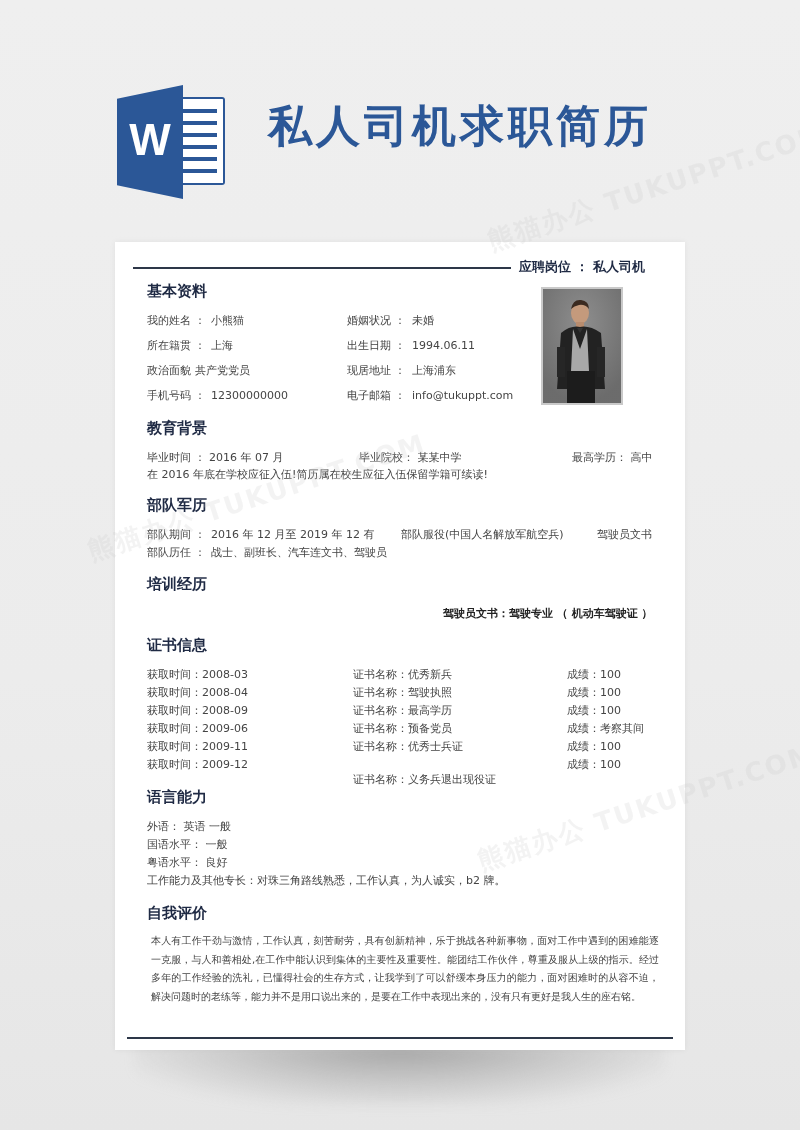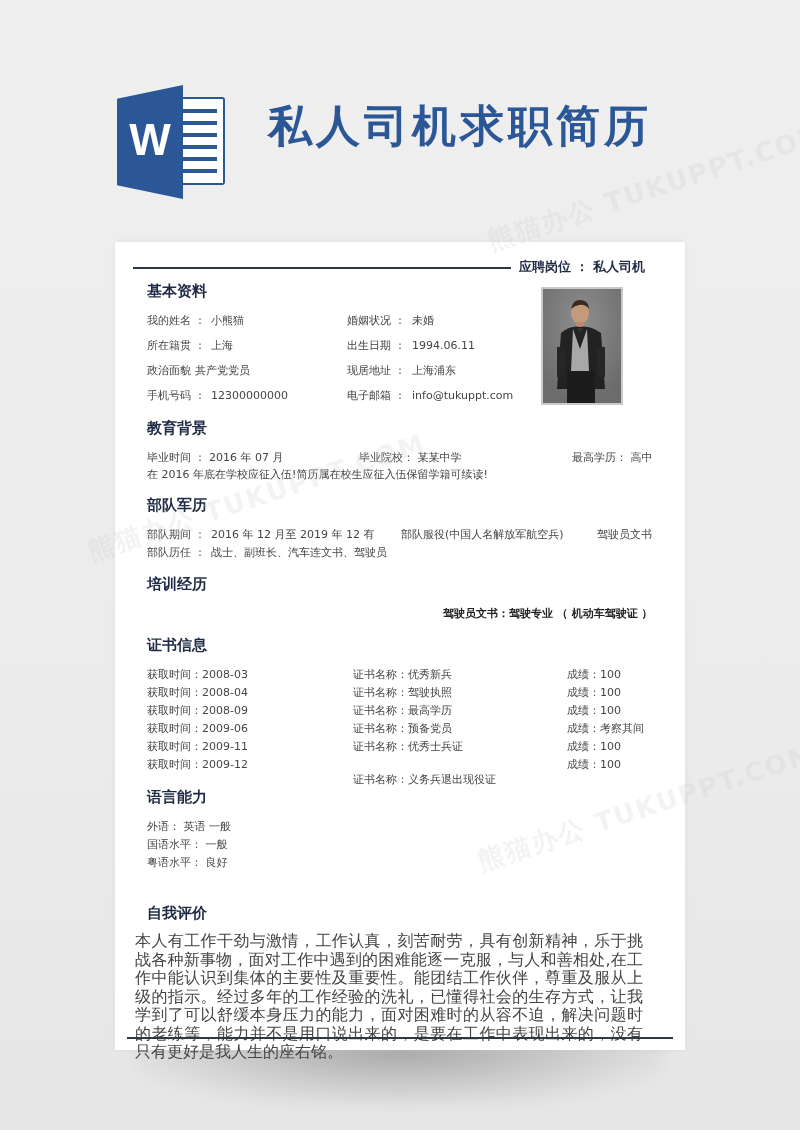--- a/index.html
+++ b/index.html
@@ -58,22 +58,22 @@
   .t { position: absolute; font-size: 11px; color: #444; line-height: 16px; white-space: nowrap; }
   .tb { font-weight: bold; color: #222; }
 
   .photo {
     position: absolute; left: 426px; top: 45px; width: 82px; height: 118px;
     border: 2px solid #c9c9c9; background: #7a7a7a; overflow: hidden;
   }
   .photo svg { display: block; }
 
   .para {
-    position: absolute; left: 20px; top: 690px; width: 508px;
-    font-size: 16px; line-height: 18.5px; color: #444; text-align: justify;
+    position: absolute; left: 36px; top: 690px; width: 508px;
+    font-size: 10px; line-height: 18.5px; color: #444; text-align: justify;
   }
   .watermark {
     position: absolute; font-size: 26px; font-weight: bold; color: rgba(200,200,200,0.22);
     transform: rotate(-18deg); letter-spacing: 2px; pointer-events: none; white-space: nowrap;
   }
 </style>
 </head>
 <body>
 
 <div class="banner">
@@ -174,20 +174,21 @@
     <div class="t" style="left:452px;top:497px">成绩：100</div>
     <div class="t" style="left:32px;top:515px">获取时间：2009-12</div>
     <div class="t" style="left:238px;top:530px">证书名称：义务兵退出现役证</div>
     <div class="t" style="left:452px;top:515px">成绩：100</div>
   </div>
 
   <div class="h" style="top:544px">语言能力</div>
   <div class="t" style="left:32px;top:577px">外语：   英语    一般</div>
   <div class="t" style="left:32px;top:595px">国语水平：   一般</div>
   <div class="t" style="left:32px;top:613px">粤语水平：   良好</div>
+  <div class="t" style="left:32px;top:631px">工作能力及其他专长：对珠三角路线熟悉，工作认真，为人诚实，b2 牌。</div>
 
   <div class="h" style="top:660px">自我评价</div>
   <div class="para">本人有工作干劲与激情，工作认真，刻苦耐劳，具有创新精神，乐于挑战各种新事物，面对工作中遇到的困难能逐一克服，与人和善相处,在工作中能认识到集体的主要性及重要性。能团结工作伙伴，尊重及服从上级的指示。经过多年的工作经验的洗礼，已懂得社会的生存方式，让我学到了可以舒缓本身压力的能力，面对困难时的从容不迫，解决问题时的老练等，能力并不是用口说出来的，是要在工作中表现出来的，没有只有更好是我人生的座右铭。</div>
 
   <div class="bottom-line"></div>
 </div>
 
 <div class="watermark" style="left:480px;top:170px">熊猫办公 TUKUPPT.COM</div>
 <div class="watermark" style="left:80px;top:480px">熊猫办公 TUKUPPT.COM</div>
 <div class="watermark" style="left:470px;top:790px">熊猫办公 TUKUPPT.COM</div>

